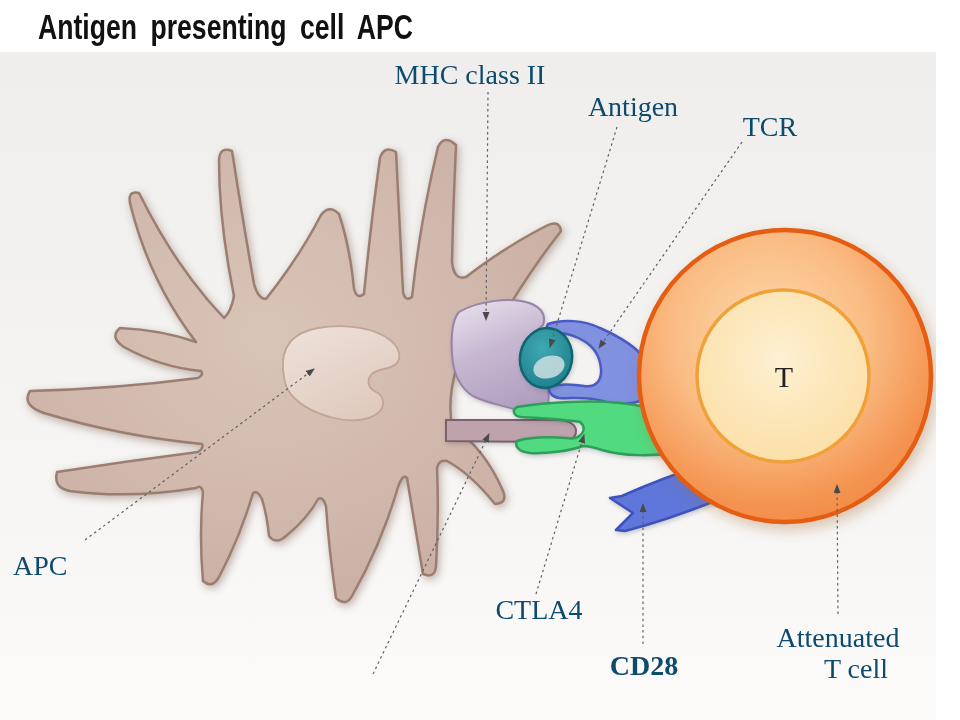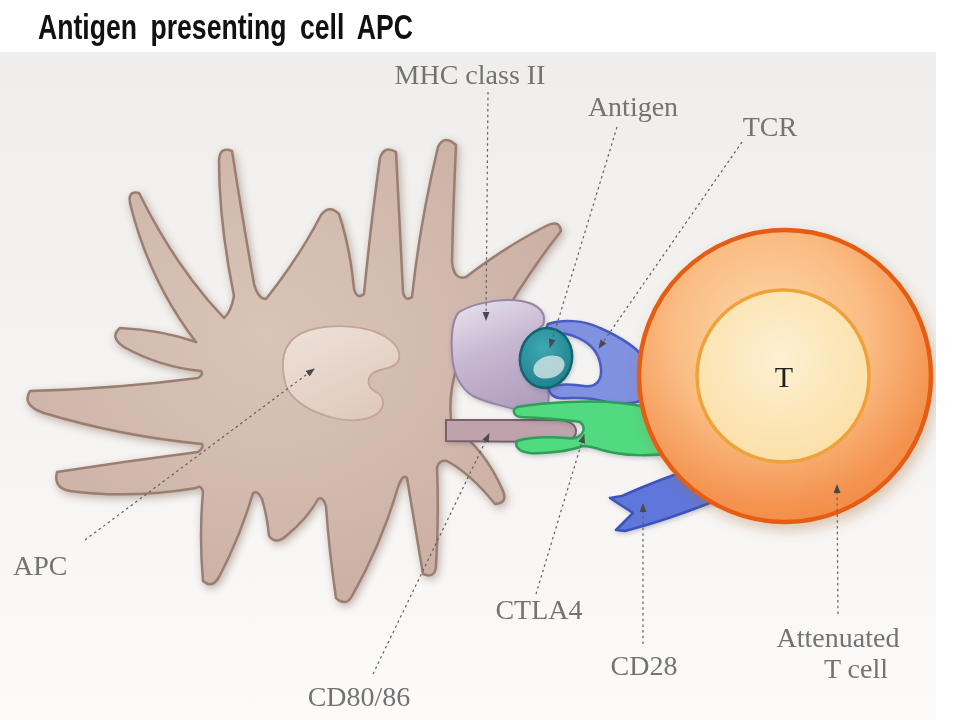--- a/index.html
+++ b/index.html
@@ -4,21 +4,21 @@
 <style>
   html,body{margin:0;padding:0;background:#fff;}
   .stage{position:relative;width:936px;height:720px;overflow:hidden;background:#ffffff;
          font-family:"Liberation Serif","DejaVu Serif",serif;}
   .bg{position:absolute;left:0;top:52px;width:960px;height:668px;
       background:linear-gradient(180deg,#efeeec 0%,#f2f1ef 30%,#f7f6f5 70%,#fcfbfa 100%);}
   .title{position:absolute;left:38px;top:7px;font-family:"Liberation Sans","DejaVu Sans",sans-serif;
          font-weight:bold;font-size:35px;color:#111;transform:scaleX(0.76);transform-origin:left top;
          letter-spacing:0px;word-spacing:8px;white-space:nowrap;}
   svg.diagram{position:absolute;left:0;top:0;width:960px;height:720px;}
-  .lbl{position:absolute;font-size:28px;color:#737373;white-space:nowrap;line-height:1.05;}
+  .lbl{position:absolute;font-size:28px;color:#0c4a6e;white-space:nowrap;line-height:1.05;}
   .ctr{transform:translateX(-50%);}
   .tmark{position:absolute;font-size:30px;color:#222;transform:translate(-50%,-50%);}
   .sh-apc{filter:drop-shadow(2px 3px 4px rgba(125,92,78,0.45));}
   .sh-t{filter:drop-shadow(4px 6px 7px rgba(165,105,50,0.35));}
   .sh-m{filter:drop-shadow(1px 2px 2px rgba(60,60,80,0.25));}
 </style>
 </head>
 <body>
 
 <div class="stage">
@@ -119,18 +119,17 @@
       <line x1="643" y1="644" x2="643" y2="504" marker-end="url(#arrh)"></line>
       <line x1="838" y1="614" x2="837" y2="485" marker-end="url(#arrh)"></line>
     </g>
   </svg>
 
   <div class="lbl ctr" style="left:470px;top:60px;">MHC class II</div>
   <div class="lbl ctr" style="left:633px;top:92px;">Antigen</div>
   <div class="lbl ctr" style="left:770px;top:112px;">TCR</div>
   <div class="lbl" style="left:13px;top:543px;margin-top:8px;">APC</div>
   <div class="lbl ctr" style="left:539px;top:595px;text-align:center;">CTLA4</div>
-  <div class="lbl ctr" style="left:644px;top:651px;">CD28</div>
-  <div class="lbl ctr" style="left:359px;top:682px;">CD80/86</div>
+  <div class="lbl ctr" style="left:644px;top:651px;font-weight:bold;">CD28</div>
   <div class="lbl ctr" style="left:838px;top:623px;">Attenuated</div>
   <div class="lbl ctr" style="left:856px;top:654px;">T cell</div>
   <div class="tmark" style="left:784px;top:377px;">T</div>
 </div>
 
 </body></html>

